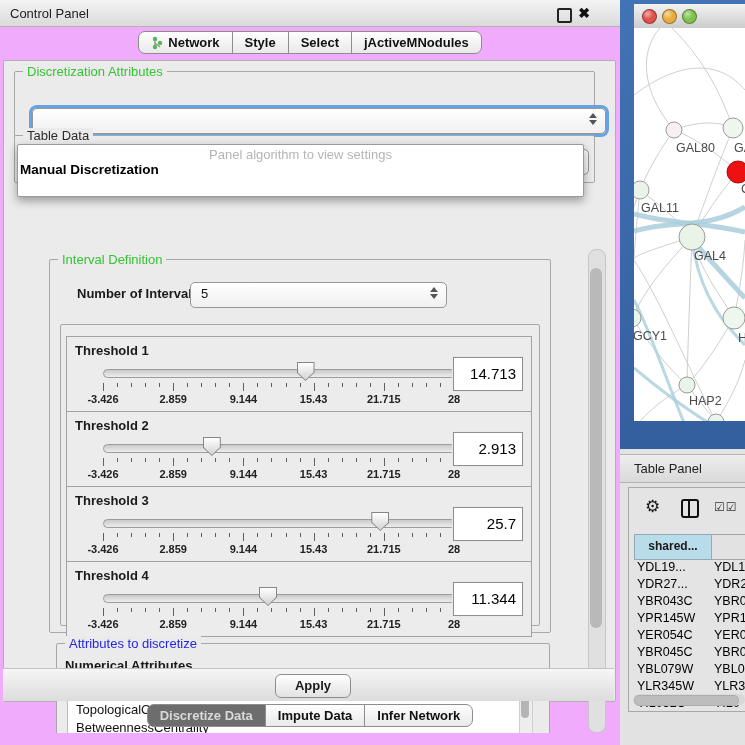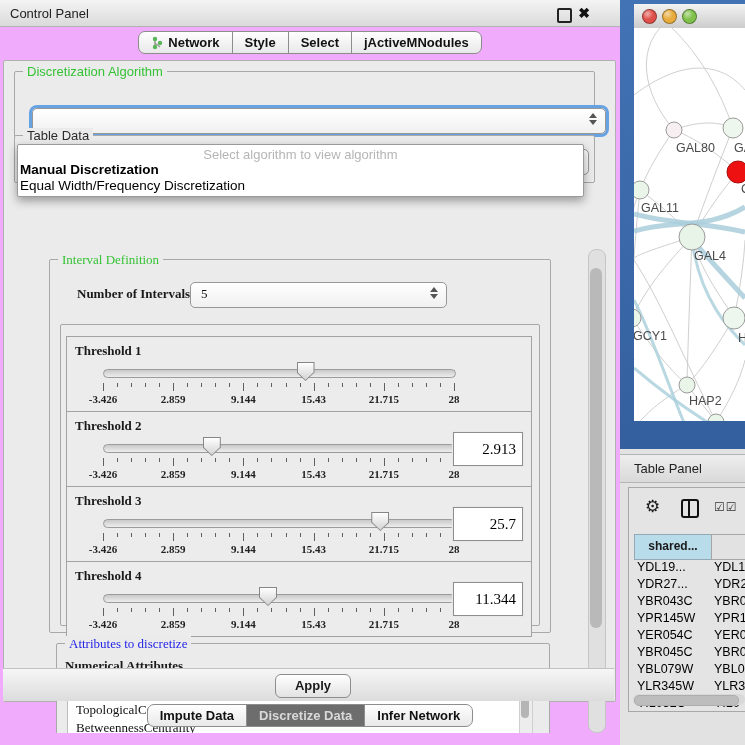--- a/index.html
+++ b/index.html
@@ -42,21 +42,21 @@
   .combo-arrows .dn{border-top:5px solid #555;}
 
   .algo-combo{left:17px;top:36px;width:562px;height:24px;
      box-shadow:0 0 0 3px rgba(96,158,226,.95);}
   .popup{left:13px;top:83px;width:565px;height:51px;background:#ffffff;
      border:1px solid #9a9a9a;border-radius:2px;box-shadow:0 4px 10px rgba(0,0,0,.35);z-index:5;}
   .popup-hint{top:2px;left:0;width:100%;text-align:center;font-size:13px;color:#b5b5b5;}
   .popup-item1{top:17px;left:2px;font-size:13.5px;font-weight:bold;color:#000;}
   .popup-item2{top:33px;left:2px;font-size:13.5px;color:#000;}
 
-  .scrollpane{left:10px;top:126px;width:570px;height:546px;overflow:hidden;font-family:Liberation Serif, serif;}
+  .scrollpane{left:10px;top:126px;width:570px;height:546px;overflow:hidden;}
   .vscroll{left:584px;top:188px;width:16px;height:482px;background:#e0e0e0;border:1px solid #c6c6c6;border-radius:8px;}
   .vscroll-thumb{left:1px;top:18px;width:12px;height:360px;background:#b9b9b9;border-radius:7px;}
 
   .num-combo{left:140px;top:22px;width:245px;height:24px;}
 
   .thr-row{position:relative;height:74px;border:1px solid #a2a2a2;margin-top:-1px;background:#ececec;}
   .thr-label{left:8px;top:6px;font-size:13px;font-weight:bold;}
   .slider{left:36px;top:30px;width:351px;height:44px;}
   .slider-track{left:0;top:2px;width:100%;height:7px;border:1px solid #9b9b9b;border-radius:5px;
      background:linear-gradient(#c9c9c9,#ededed);}
@@ -138,44 +138,43 @@
         <span>Select</span>
       </div>
       <div class="tab">
         <span>jActiveMNodules</span>
       </div>
     </div>
 
   <div class="abs cp-main">
 
     <div class="abs group" style="left:10px;top:10px;width:579px;height:64px;">
-      <span class="group-legend legend-green">Discretization Algorithm</span>
+      <span class="group-legend legend-green">Discretization Attributes</span>
       <div class="abs combo algo-combo">
         <span class="combo-arrows">
             <i class="up"></i>
             <i class="dn"></i>
           </span>
       </div>
     </div>
 
     <div class="abs group" style="left:10px;top:74px;width:579px;height:46px;">
       <span class="group-legend legend-dark">Table Data</span>
       <div class="abs combo" style="left:7px;top:13px;width:555px;height:24px;">
         <span>galFiltered.sif default node</span>
         <span class="combo-arrows">
             <i class="up"></i>
             <i class="dn"></i>
           </span>
       </div>
     </div>
 
     <div class="abs popup">
-      <div class="abs popup-hint">Select algorithm to view algorithm</div>
+      <div class="abs popup-hint">Panel algorithm to view settings</div>
       <div class="abs popup-item1">Manual Discretization</div>
-      <div class="abs popup-item2">Equal Width/Frequency Discretization</div>
     </div>
 
     <div class="abs scrollpane">
 
       <div class="abs group" style="left:35px;top:72px;width:500px;height:372px;">
         <span class="group-legend legend-green">Interval Definition</span>
 
         <span class="abs" style="left:27px;top:26px;font-size:13px;font-weight:bold;">Number of Intervals</span>
         <div class="abs combo num-combo">
           <span>5</span>
@@ -224,20 +223,21 @@
                   </div>
                   <div class="abs tick-labels">
                     <span class="abs tick-lbl" style="left: 0%;">-3.426</span>
                     <span class="abs tick-lbl" style="left: 20%;">2.859</span>
                     <span class="abs tick-lbl" style="left: 40%;">9.144</span>
                     <span class="abs tick-lbl" style="left: 60%;">15.43</span>
                     <span class="abs tick-lbl" style="left: 80%;">21.715</span>
                     <span class="abs tick-lbl" style="left: 100%;">28</span>
                   </div>
                 </div>
+                <div class="abs thr-value">14.713</div>
               </div>
               <div class="thr-row">
                 <div class="abs thr-label">Threshold 2</div>
                 <div class="abs slider">
                   <div class="abs slider-track"></div>
                   <div class="abs thumb-o" style="left: calc(31% - 9px);">
                     <div class="thumb-i"></div>
                   </div>
                   <div class="abs ticks">
                     <div class="abs tick" style="left: 0%; height: 8px;"></div>
@@ -391,25 +391,25 @@
     <div class="abs vscroll">
       <div class="abs vscroll-thumb"></div>
     </div>
   </div>
 
   <div class="abs applybar">
     <div class="abs apply-btn">Apply</div>
   </div>
 
   <div class="abs tabrow tabrow-bottom" id="bottom-tabs">
+      <div class="tab selected">
+        <span>Discretize Data</span>
+      </div>
       <div class="tab">
         <span>Impute Data</span>
-      </div>
-      <div class="tab selected">
-        <span>Discretize Data</span>
       </div>
       <div class="tab">
         <span>Infer Network</span>
       </div>
     </div>
 </div>
 
 <div class="abs netwin">
   <div class="abs net-titlebar">
     <span class="abs light" style="left: 8px; background: radial-gradient(circle at 35% 30%, rgba(255, 255, 255, 0.533), transparent 45%), rgb(224, 80, 74); border: 1px solid rgba(0, 0, 0, 0.35);" id="light-close"></span>

